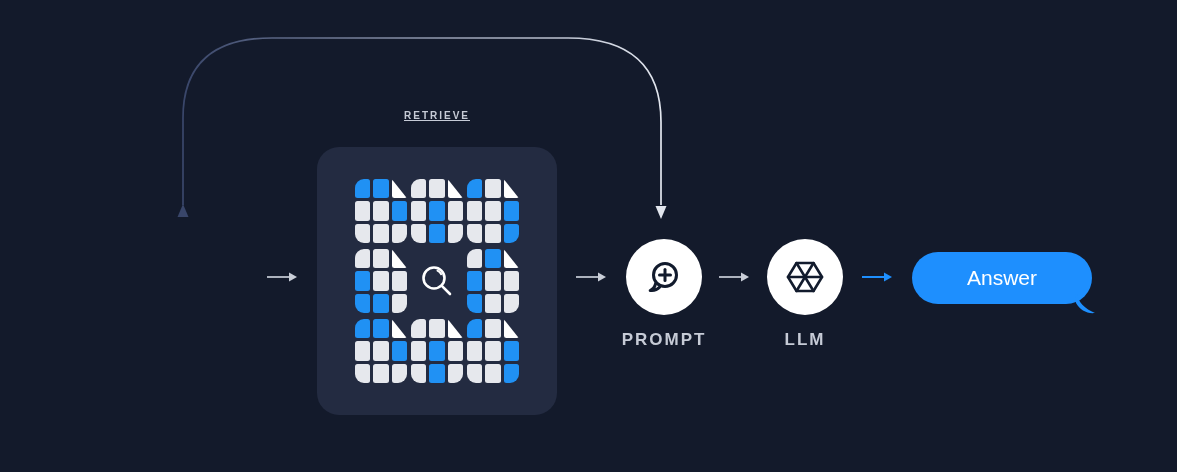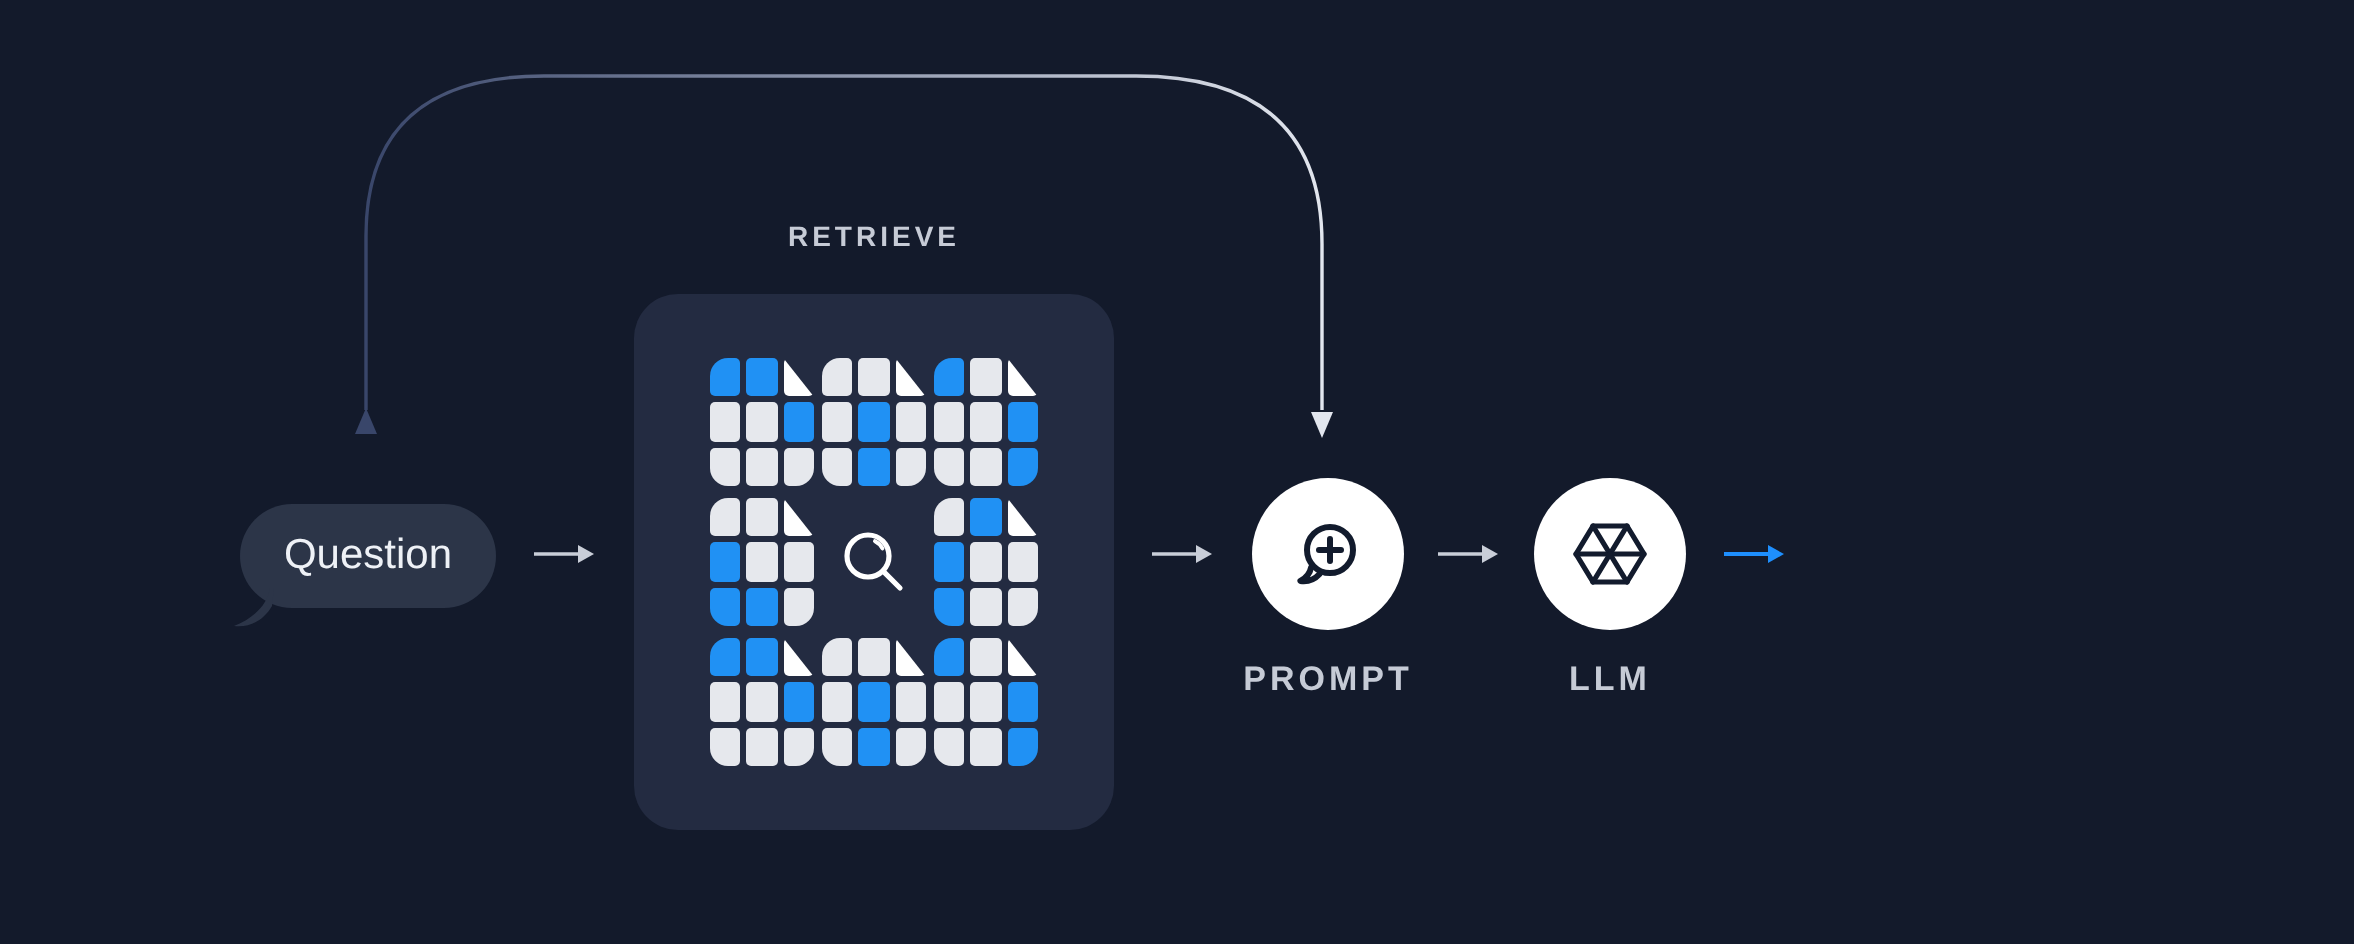--- a/index.html
+++ b/index.html
@@ -34,21 +34,21 @@
   .cell.f{background:var(--doc-fold);clip-path:polygon(0 0,100% 100%,0 100%);}
   .doc .cell:nth-child(1){border-top-left-radius:9px;}
   .doc .cell:nth-child(7){border-bottom-left-radius:9px;}
   .doc .cell:nth-child(9){border-bottom-right-radius:9px;}
   .search-wrap{display:flex;align-items:center;justify-content:center;}
   
   .caps-label{
     position:absolute;text-align:center;color:var(--label);
     font-weight:700;letter-spacing:2px;font-size:17px;
   }
-  #retrieve-label{left:317px;width:240px;top:110px;font-size:14px;}
+  #retrieve-label{left:317px;width:240px;top:110px;font-size:10px;text-decoration:underline;}
   #prompt-label{left:604px;width:120px;top:330px;}
   #llm-label{left:745px;width:120px;top:330px;}
   
   .node{
     position:absolute;width:76px;height:76px;border-radius:50%;
     background:var(--node-circle);display:flex;align-items:center;justify-content:center;
   }
   #prompt-node{left:626px;top:239px;}
   #llm-node{left:767px;top:239px;}
   
@@ -77,26 +77,20 @@
       <linearGradient id="curveGrad" x1="0" y1="0" x2="1" y2="0">
         <stop offset="0" stop-color="#39466a"></stop>
         <stop offset="1" stop-color="#e2e6ee"></stop>
       </linearGradient>
     </defs>
     <path d="M 183 205 L 183 118 Q 183 38 272 38 L 568 38 Q 661 38 661 122 L 661 205" fill="none" stroke="url(#curveGrad)" stroke-width="1.7"></path>
     <polygon points="183,204 177.5,217 188.5,217" fill="#39466a"></polygon>
     <polygon points="661,219 655.5,206 666.5,206" fill="#e2e6ee"></polygon>
   </svg>
 
-  <div class="bubble" id="question-bubble">
-    <svg class="tail" viewBox="0 0 24 20">
-      <path d="M 20 0 C 19 8 12 15 2 19 C 10 20 17 16 21 9 L 22 0 Z" fill="#2c3548"></path>
-    </svg>
-    <span>Question</span>
-  </div>
 
   <svg class="arrow" id="arrow-1" viewBox="0 0 32 12">
     <line x1="1" y1="6" x2="23" y2="6"></line>
       <polygon points="23,1.5 31,6 23,10.5"></polygon>
   </svg>
 
   <div class="caps-label" id="retrieve-label">RETRIEVE</div>
 
   <div class="docs">
 
@@ -228,14 +222,20 @@
       <line x1="21" y1="21" x2="12.5" y2="35" stroke-width="2.6"></line>
     </svg>
   </div>
   <div class="caps-label" id="llm-label">LLM</div>
 
   <svg class="arrow blue" id="arrow-4" viewBox="0 0 32 12">
     <line x1="1" y1="6" x2="23" y2="6"></line>
       <polygon points="23,1.5 31,6 23,10.5"></polygon>
   </svg>
 
+  <div class="bubble" id="answer-bubble">
+    <svg class="tail" viewBox="0 0 24 20">
+      <path d="M 4 0 C 5 8 12 15 22 19 C 14 20 7 16 3 9 L 2 0 Z" fill="#1e8ffe"></path>
+    </svg>
+    <span>Answer</span>
+  </div>
 
 </div>
 
 </body></html>

